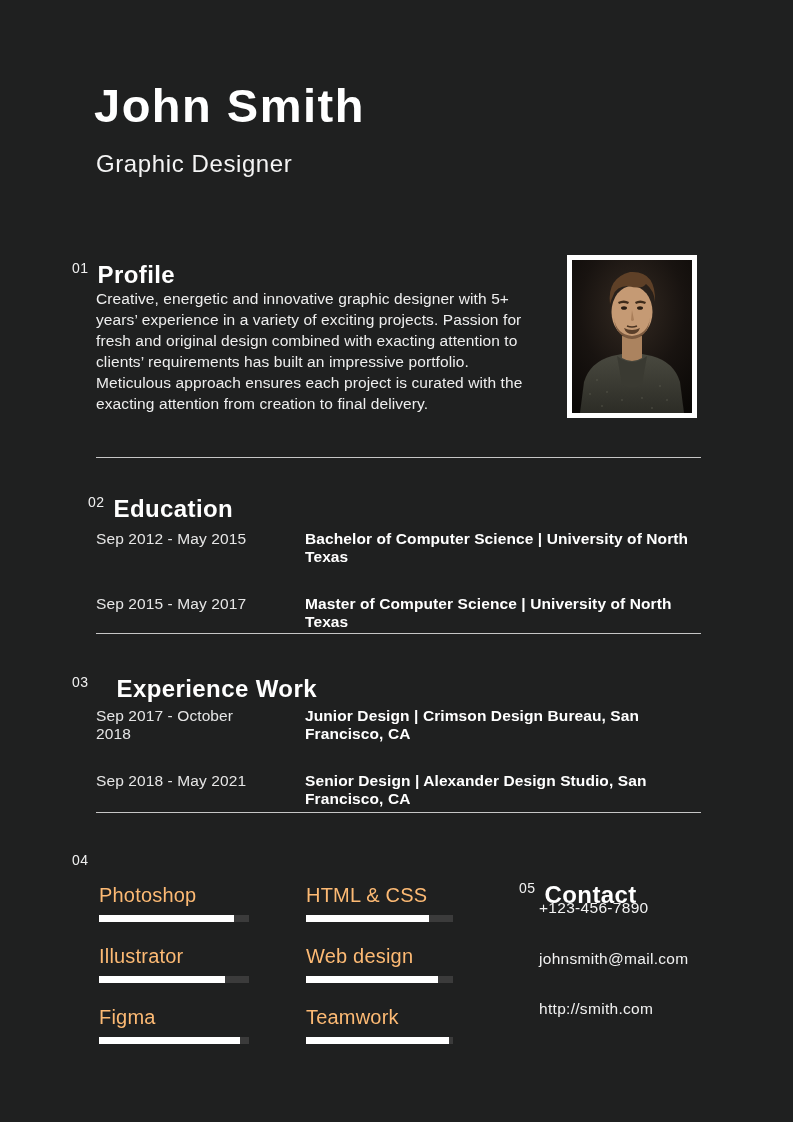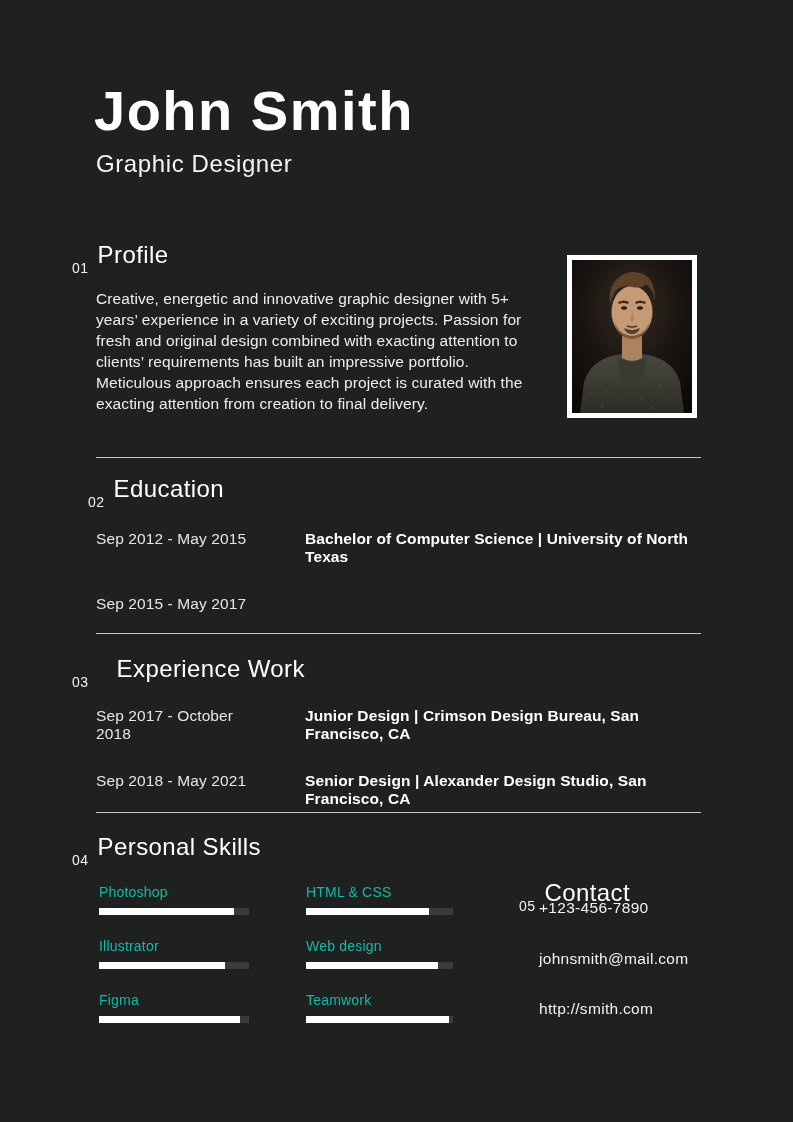--- a/index.html
+++ b/index.html
@@ -7,35 +7,35 @@
     position:relative;
     width:793px;height:1122px;
     background:#1f2020;
     color:#ffffff;
     font-family:"Liberation Sans","DejaVu Sans",sans-serif;
     overflow:hidden;
   }
   
   .name{
     position:absolute;left:94px;top:78px;
-    font-size:56px;font-weight:800;letter-spacing:1.5px;color:#fff;
+    font-size:47px;font-weight:800;letter-spacing:1.5px;color:#fff;
   }
   .job-title{
     position:absolute;left:96px;top:150px;
     font-size:24px;font-weight:400;letter-spacing:0.6px;color:#f4f4f4;
   }
   .roles{
     position:absolute;right:99px;top:167px;
     font-size:15px;line-height:21px;text-align:center;color:#f2f2f2;
     letter-spacing:0.2px;
   }
   
   .sec-head{position:absolute;display:flex;gap:9px;}
   .sec-num{font-size:14px;color:#f0f0f0;line-height:14px;margin-top:18px;letter-spacing:0.5px;}
-  .sec-title{font-size:24px;font-weight:400;letter-spacing:0.4px;margin-top:0;line-height:24px;color:#fff;}
+  .sec-title{font-size:24px;font-weight:700;letter-spacing:0.4px;margin-top:20px;line-height:24px;color:#fff;}
   
   .profile-text{
     position:absolute;left:96px;top:289px;width:441px;
     font-size:15.5px;line-height:20.9px;color:#eeeeee;letter-spacing:0.1px;
   }
   .photo-frame{
     position:absolute;left:567px;top:255px;
     width:120px;height:153px;
     background:#0d0b09;border:5px solid #ffffff;
   }
@@ -51,21 +51,21 @@
   .exp-rows{top:707px;}
   .trow{display:flex;margin-bottom:29px;font-size:15.5px;line-height:18px;gap:35px;}
   .trow .period{width:174px;flex:none;color:#e6e6e6;font-weight:400;letter-spacing:0.1px;}
   .trow .desc{font-weight:700;color:#ffffff;letter-spacing:0.1px;}
   
   .skills-grid{position:absolute;left:99px;top:884px;display:flex;gap:57px;}
   .skill-col{display:flex;flex-direction:column;}
   .skill-col-1{width:150px;}
   .skill-col-2{width:147px;}
   .skill{margin-bottom:23px;}
-  .skill-label{font-size:14px;color:#14b8a6;margin-bottom:8px;letter-spacing:0.2px;}
+  .skill-label{font-size:20px;color:#fdba74;margin-bottom:8px;letter-spacing:0.2px;}
   .skill-track{height:7px;background:#3b3b3b;width:100%;}
   .skill-fill{height:100%;background:#ffffff;}
   
   .contact-items{position:absolute;left:539px;top:899px;}
   .contact-item{font-size:15.5px;color:#f2f2f2;margin-bottom:32.5px;letter-spacing:0.3px;}
 </style>
 </head>
 <body>
 
 <div class="page">
@@ -134,20 +134,21 @@
     <span class="sec-num">02</span>
     <span class="sec-title">Education</span>
   </div>
   <div class="rows edu-rows">
     <div class="trow">
       <span class="period">Sep 2012 - May 2015</span>
       <span class="desc">Bachelor of Computer Science | University of North Texas</span>
     </div>
     <div class="trow">
       <span class="period">Sep 2015 - May 2017</span>
+      <span class="desc">Master of Computer Science | University of North Texas</span>
     </div>
   </div>
 
   <div class="divider divider2"></div>
 
   <div class="sec-head" style="left:72px;top:657px;gap:28px;">
     <span class="sec-num">03</span>
     <span class="sec-title">Experience Work</span>
   </div>
   <div class="rows exp-rows">
@@ -158,21 +159,20 @@
     <div class="trow">
       <span class="period">Sep 2018 - May 2021</span>
       <span class="desc">Senior Design | Alexander Design Studio, San Francisco, CA</span>
     </div>
   </div>
 
   <div class="divider divider3"></div>
 
   <div class="sec-head" style="left:72px;top:835px;">
     <span class="sec-num">04</span>
-    <span class="sec-title">Personal Skills</span>
   </div>
   <div class="skills-grid">
     <div class="skill-col skill-col-1">
       <div class="skill">
         <div class="skill-label">Photoshop</div>
         <div class="skill-track">
             <div class="skill-fill" style="width: 90%;"></div>
           </div>
       </div>
       <div class="skill">
@@ -203,21 +203,21 @@
       </div>
       <div class="skill">
         <div class="skill-label">Teamwork</div>
         <div class="skill-track">
             <div class="skill-fill" style="width: 97%;"></div>
           </div>
       </div>
     </div>
   </div>
 
-  <div class="sec-head" style="left:519px;top:881px;">
+  <div class="sec-head" style="left:519px;top:863px;">
     <span class="sec-num">05</span>
     <span class="sec-title">Contact</span>
   </div>
   <div class="contact-items">
     <div class="contact-item">+123-456-7890</div>
     <div class="contact-item">johnsmith@mail.com</div>
     <div class="contact-item">http://smith.com</div>
   </div>
 
 </div>

